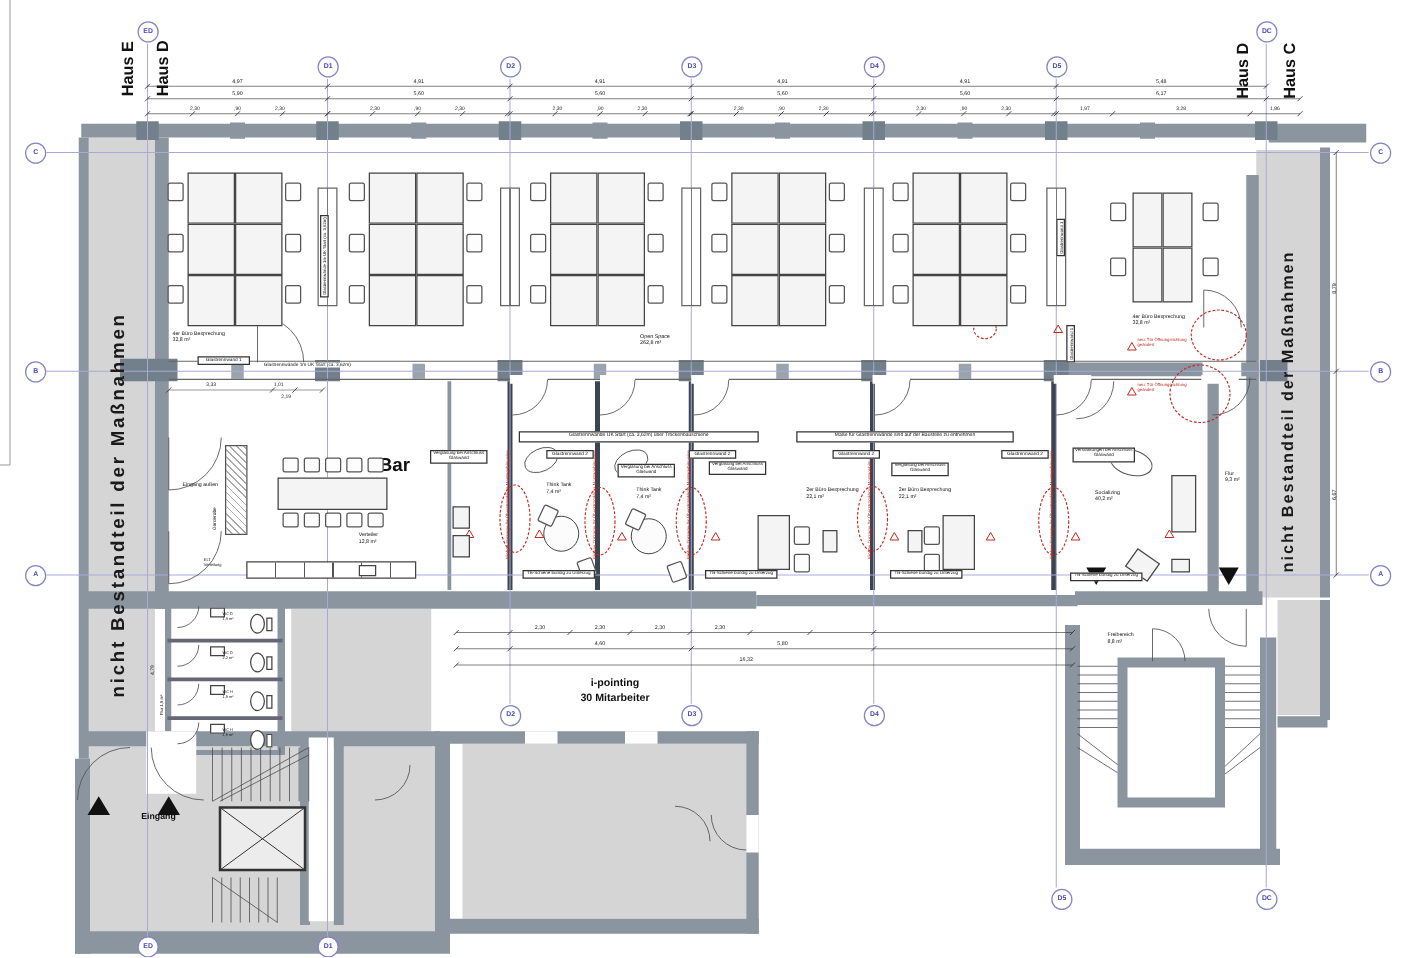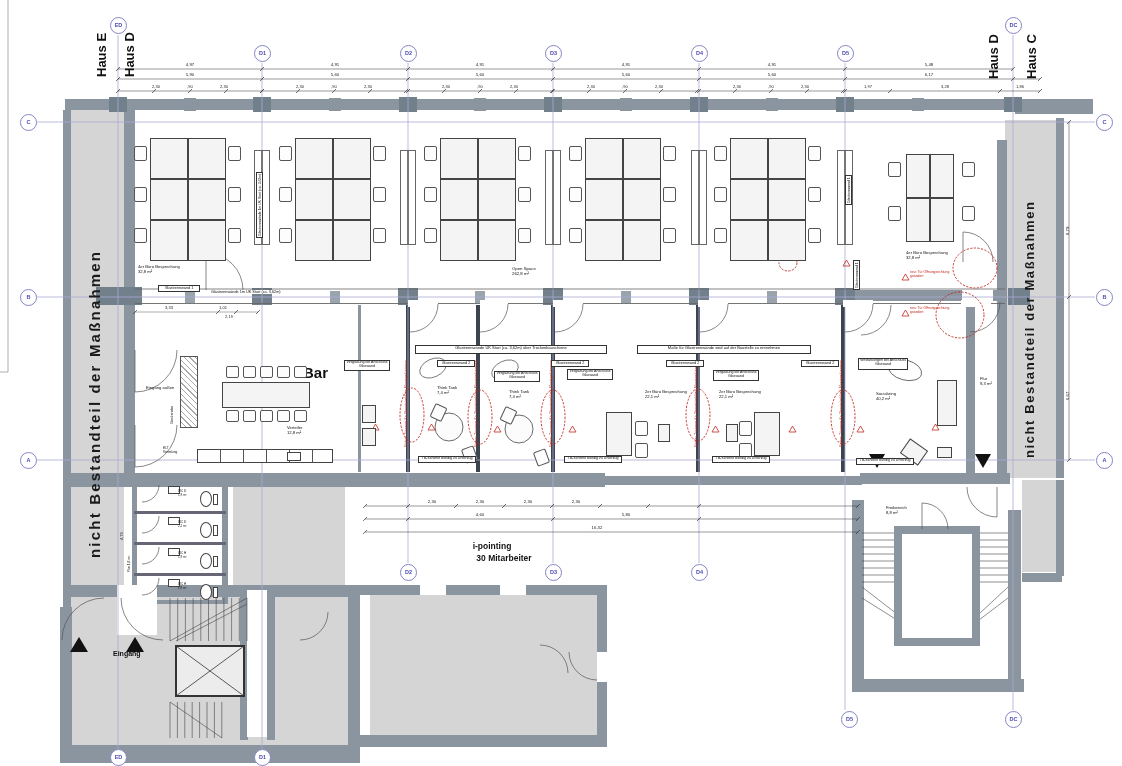--- a/index.html
+++ b/index.html
@@ -298,21 +298,21 @@
     <div class="vrot" style="left:1022px;top:458px;font-size:13px;font-weight:bold;letter-spacing:1.6px;color:#1a1a1a;">nicht Bestandteil der Maßnahmen</div>
 
     <div class="vrot" style="left:94px;top:77px;font-size:13px;font-weight:bold;">Haus E</div>
     <div class="vrot" style="left:122px;top:77px;font-size:13px;font-weight:bold;">Haus D</div>
     <div class="vrot" style="left:986px;top:79px;font-size:13px;font-weight:bold;">Haus D</div>
     <div class="vrot" style="left:1024px;top:79px;font-size:13px;font-weight:bold;">Haus C</div>
 
     <div style="position:absolute;left:303px;top:364px;font-size:15px;font-weight:bold;">Bar</div>
     <div style="position:absolute;left:113px;top:650px;font-size:7px;font-weight:bold;">Eingang</div>
     <div style="position:absolute;left:432px;top:541px;width:120px;text-align:center;font-size:8.5px;font-weight:bold;">i-pointing</div>
-    <div style="position:absolute;left:444px;top:553px;width:120px;text-align:center;font-size:8.5px;font-weight:bold;">30 Mitarbeiter</div>
+    <div style="position:absolute;left:432px;top:553px;width:120px;text-align:center;font-size:8.5px;font-weight:bold;">30 Mitarbeiter</div>
 
     <div style="position:absolute;left:512px;top:266px;font-size:4.3px;line-height:1.2;">
       <div>Open Space</div>
       <div>262,8 m²</div>
     </div>
   <div style="position: absolute; left: 173px; top: 62px; width: 34px; text-align: center; font-size: 4.3px; color: rgb(34, 34, 34);">4,97</div>
       <div style="position: absolute; left: 173px; top: 72px; width: 34px; text-align: center; font-size: 4.3px; color: rgb(34, 34, 34);">5,90</div>
       <div style="position: absolute; left: 318px; top: 62px; width: 34px; text-align: center; font-size: 4.3px; color: rgb(34, 34, 34);">4,91</div>
       <div style="position: absolute; left: 318px; top: 72px; width: 34px; text-align: center; font-size: 4.3px; color: rgb(34, 34, 34);">5,60</div>
       <div style="position: absolute; left: 463px; top: 62px; width: 34px; text-align: center; font-size: 4.3px; color: rgb(34, 34, 34);">4,91</div>

